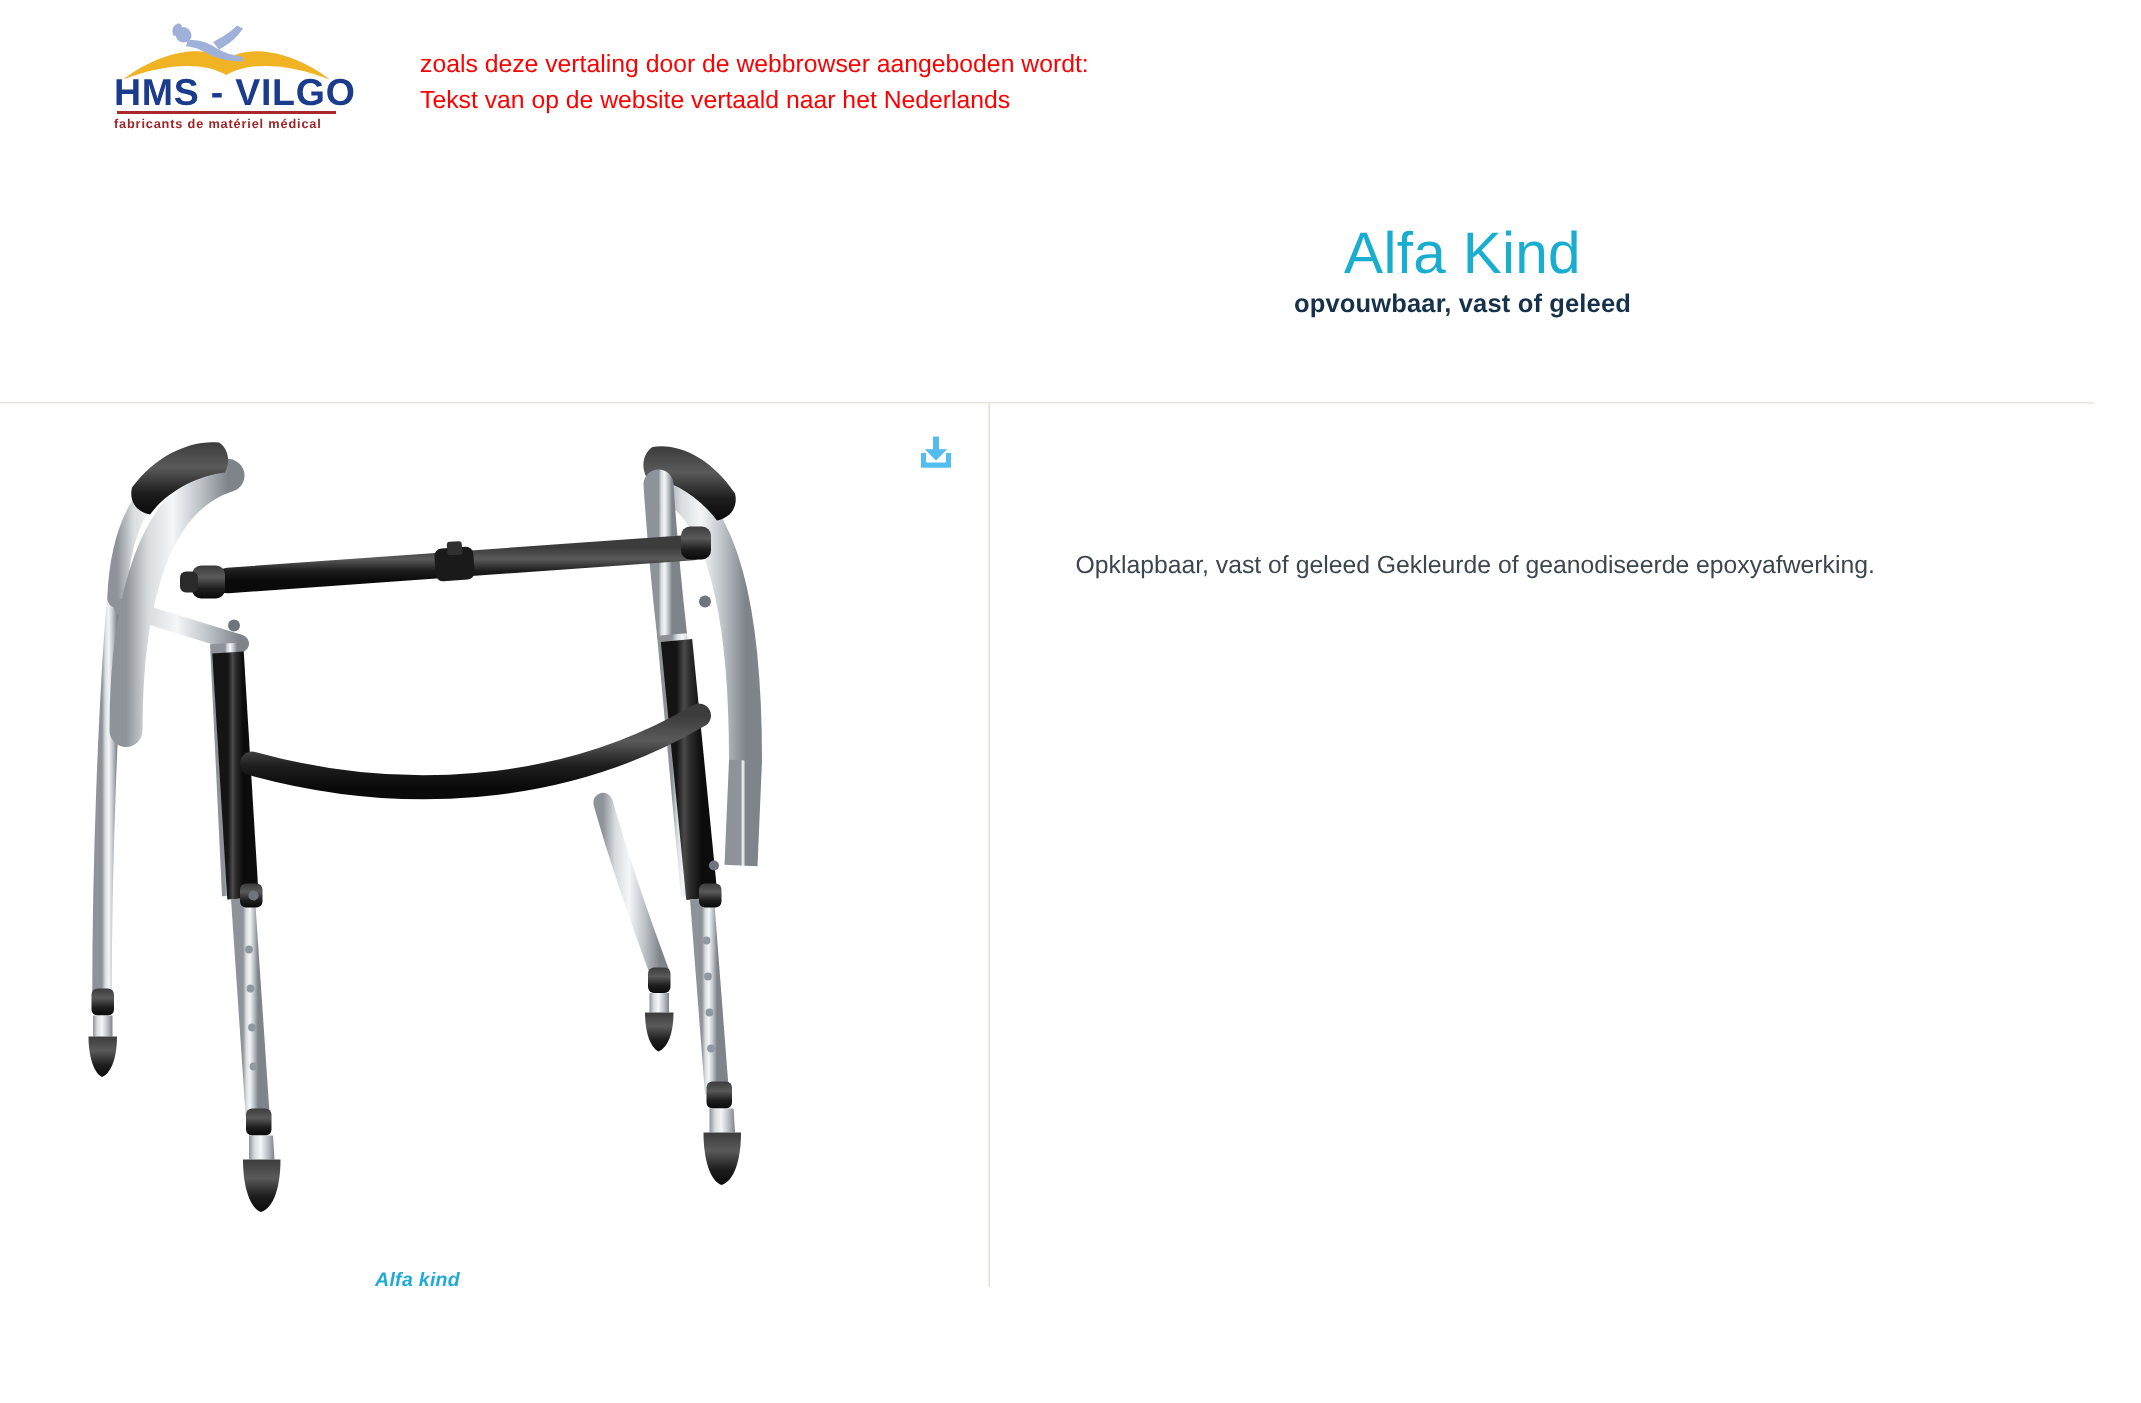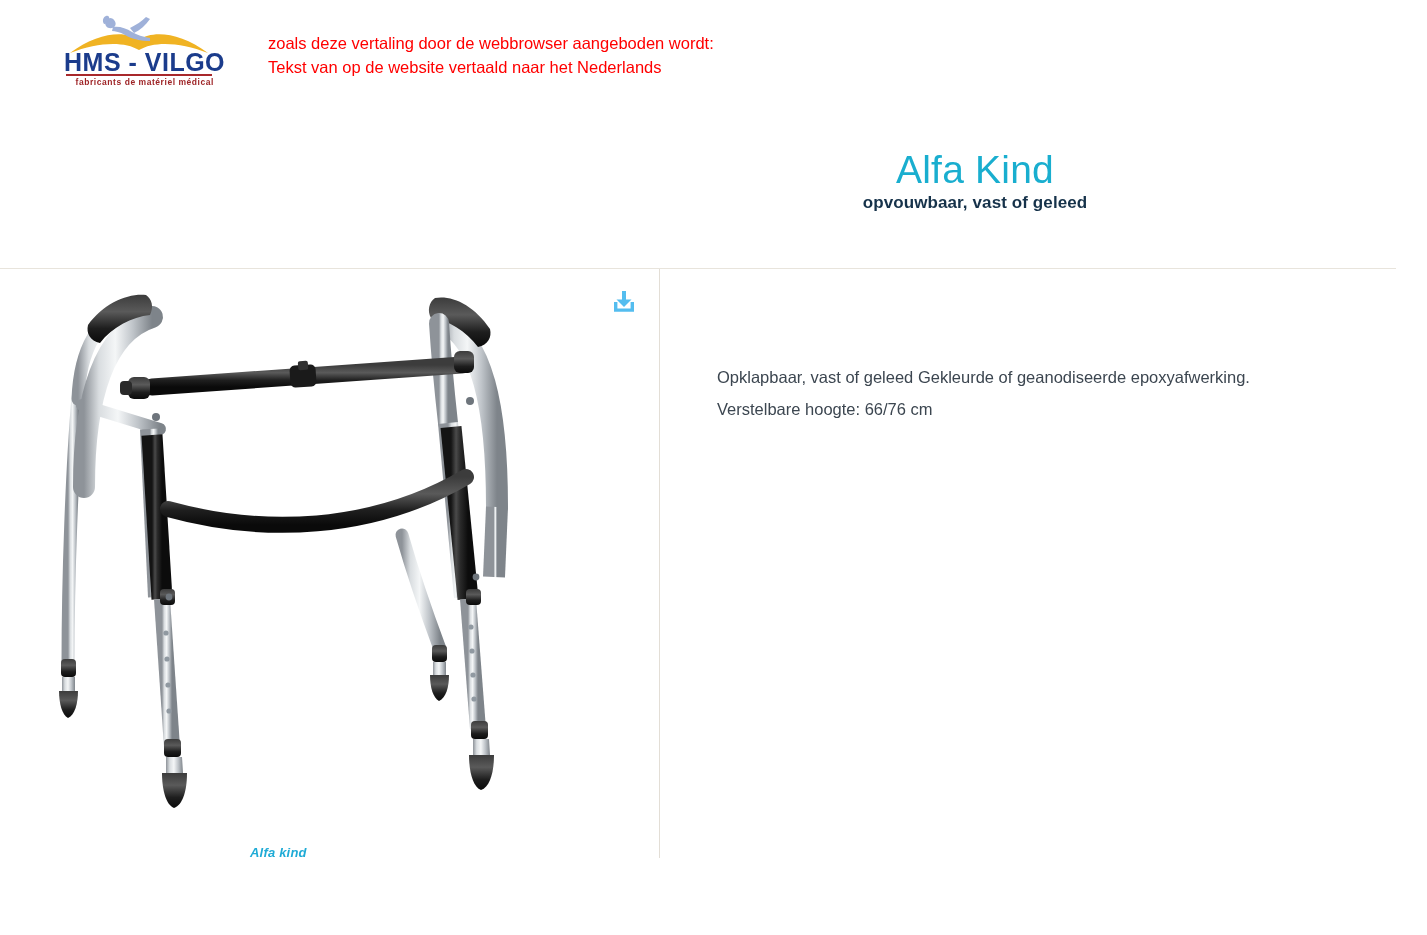--- a/index.html
+++ b/index.html
@@ -13,21 +13,21 @@
     width: 1427px;
     height: 935px;
     position: relative;
     font-family: "Liberation Sans", sans-serif;
     overflow: hidden;
   }
 
   
   .header {
     position: absolute;
-    top: 0; left: 4px;
+    top: 0; left: 16px;
     width: 1357px;
     height: 110px;
   }
 
   .logo {
     position: absolute;
     left: 60px;
     top: 14px;
     width: 150px;
     height: 72px;
@@ -65,21 +65,21 @@
     top: 60px;
     width: 146px;
     height: 2px;
     background: #A8282B;
   }
   .logo-tagline {
     position: absolute;
     left: 0;
     top: 63px;
     width: 150px;
-    text-align: right;
+    text-align: left;
     font-family: "Liberation Sans", sans-serif;
     font-weight: bold;
     font-size: 8.5px;
     letter-spacing: 0.55px;
     color: #9E2426;
     white-space: nowrap;
   }
 
   .note {
     position: absolute;
@@ -399,15 +399,14 @@
       </svg>
     </div>
     <figcaption class="figure-caption">Alfa kind</figcaption>
   </figure>
 
 </div>
 
 <div class="desc-col">
   <div class="desc-body">
     <p>Opklapbaar, vast of geleed Gekleurde of geanodiseerde epoxyafwerking.</p>
-    <p>Verstelbare hoogte: 66/76 cm</p>
   </div>
 </div>
 
 </body></html>

